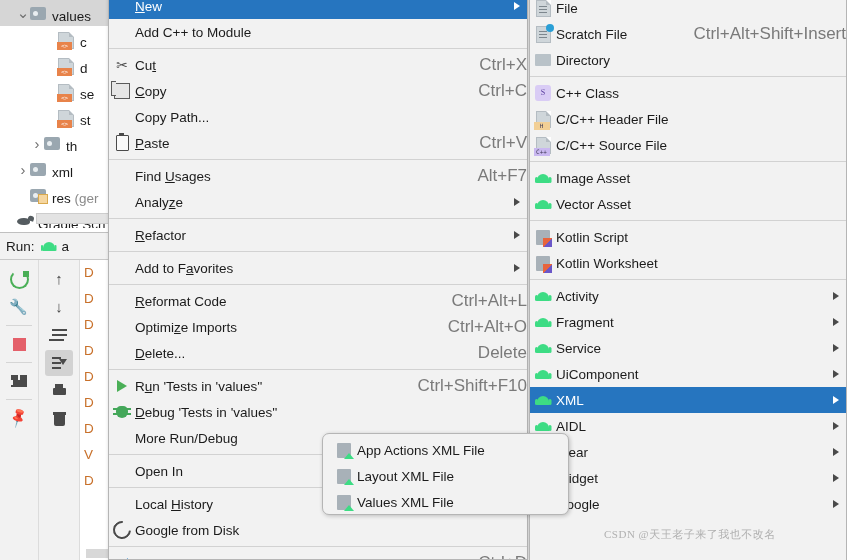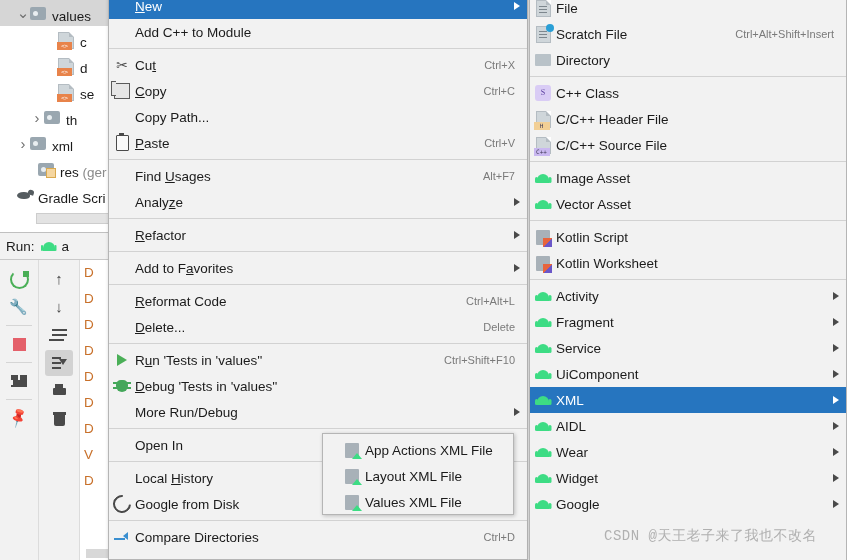--- a/index.html
+++ b/index.html
@@ -72,36 +72,36 @@
     box-sizing:border-box;overflow:hidden;
   }
   .mrow{
     height:26px;display:flex;align-items:center;white-space:nowrap;
     font-size:13.5px;color:#1b1b1b;position:relative;box-sizing:border-box;
   }
   .mrow.sel{background:#2675bf;color:#ffffff;}
   .micon{flex:0 0 26px;width:26px;height:26px;display:flex;align-items:center;justify-content:center;}
   .mlabel{flex:1;overflow:hidden;}
   .mlabel u{text-decoration:underline;}
-  .mkey{color:#7a7a7a;font-size:11px;padding-right:12px;text-align:center;}
+  .mkey{color:#7a7a7a;font-size:17px;padding-right:0;text-align:center;}
   .marrow{position:absolute;right:7px;top:50%;transform:translateY(-50%);
     width:0;height:0;border-style:solid;border-width:4.5px 0 4.5px 6px;
     border-color:transparent transparent transparent #4a4a4a;}
   .mrow.sel .marrow{border-left-color:#ffffff;}
   .msep{height:1px;background:#d2d2d2;margin:3px 0;}
 
   
   #context-menu{left:108px;top:-8px;width:420px;height:568px;padding-top:0;}
   #context-menu .mlabel{padding-left:0;}
 
   
   #new-submenu{left:529px;top:-6px;width:318px;height:572px;}
 
   
-  #xml-submenu{left:322px;top:433px;width:192px;height:82px;padding:3px 16px;}
+  #xml-submenu{left:322px;top:433px;width:247px;height:82px;padding:3px 8px;border-radius:7px;}
 
   
   .ic{display:block;position:relative;}
   .ic-scissors{width:15px;height:15px;color:#4a4a4a;font-size:14px;line-height:15px;text-align:center;}
   .ic-copy{width:14px;height:14px;border:1.6px solid #5a5a5a;background:#e6e6e6;position:relative;}
   .ic-copy::before{content:"";position:absolute;left:-4px;top:-3px;width:4px;height:13px;border:1.6px solid #5a5a5a;border-right:none;background:#e6e6e6;}
   .ic-paste{width:11px;height:14px;border:1.8px solid #4a4a4a;border-radius:1px;position:relative;background:#fafafa;}
   .ic-paste::before{content:"";position:absolute;left:2px;top:-3px;width:5px;height:3px;background:#4a4a4a;}
   .ic-run{width:0;height:0;border-style:solid;border-width:6px 0 6px 10px;border-color:transparent transparent transparent #4aaf57;}
   .ic-debug{width:12px;height:12px;border-radius:40% 40% 50% 50%;background:#44a75a;position:relative;}
@@ -161,22 +161,22 @@
   .ri-print{width:15px;height:14px;position:relative;}
   .ri-print::before{content:"";position:absolute;left:1px;top:4px;width:13px;height:7px;background:#4a4a4a;border-radius:1px;}
   .ri-print::after{content:"";position:absolute;left:3.5px;top:0;width:8px;height:4px;background:#4a4a4a;}
   .ri-trash{width:13px;height:14px;position:relative;}
   .ri-trash::before{content:"";position:absolute;left:1px;top:3px;width:11px;height:11px;background:#4a4a4a;border-radius:0 0 2px 2px;}
   .ri-trash::after{content:"";position:absolute;left:0;top:0;width:13px;height:2.5px;background:#4a4a4a;}
 
   
   #watermark{
     position:absolute;left:604px;top:527px;
-    font-size:14px;color:#b0b0b0;white-space:nowrap;
-    font-family:Liberation Mono, monospace;pointer-events:none;letter-spacing:.5px;
+    font-size:11px;color:#b0b0b0;white-space:nowrap;
+    font-family:Liberation Serif, serif;pointer-events:none;letter-spacing:.5px;
   }
 </style>
 </head>
 <body>
 
 <div class="app">
 
   <div id="project-tree">
       <div class="tree-row sel" style="padding-left: 16px;">
         <span class="arrow" style="font-size: 15px; line-height: 8px;">⌄</span>
@@ -199,35 +199,42 @@
         </span>
         <span class="lbl">d</span>
       </div>
       <div class="tree-row" style="padding-left: 44px;">
         <span class="arrow none">&nbsp;</span>
         <span class="ticon">
           <i class="ic-xml" style="font-style:normal"></i>
         </span>
         <span class="lbl">se</span>
       </div>
+      <div class="tree-row" style="padding-left: 44px;">
+        <span class="arrow none">&nbsp;</span>
+        <span class="ticon">
+          <i class="ic-xml" style="font-style:normal"></i>
+        </span>
+        <span class="lbl">st</span>
+      </div>
       <div class="tree-row" style="padding-left: 30px;">
         <span class="arrow" style="font-size: 15px;">›</span>
         <span class="ticon">
           <i class="ic-folder" style="font-style:normal"></i>
         </span>
         <span class="lbl">th</span>
       </div>
       <div class="tree-row" style="padding-left: 16px;">
         <span class="arrow" style="font-size: 15px;">›</span>
         <span class="ticon">
           <i class="ic-folder" style="font-style:normal"></i>
         </span>
         <span class="lbl">xml</span>
       </div>
-      <div class="tree-row" style="padding-left: 24px;">
+      <div class="tree-row" style="padding-left: 16px;">
         <span class="arrow none">&nbsp;</span>
         <span class="ticon">
           <i class="ic-folder gen" style="font-style:normal"></i>
         </span>
         <span class="lbl">res <span class="dim">(ger</span></span>
       </div>
       <div class="tree-row" style="padding-left: 2px;">
         <span class="arrow none">&nbsp;</span>
         <span class="ticon">
           <i class="ic-gradle" style="font-style:normal"></i>
@@ -362,20 +369,25 @@
         <span class="marrow"></span>
       </div>
       <div class="msep"></div>
       <div class="mrow">
         <span class="micon"></span>
         <span class="mlabel"><u>R</u>eformat Code</span>
         <span class="mkey">Ctrl+Alt+L</span>
       </div>
       <div class="mrow">
         <span class="micon"></span>
+        <span class="mlabel">Optimi<u>z</u>e Imports</span>
+        <span class="mkey">Ctrl+Alt+O</span>
+      </div>
+      <div class="mrow">
+        <span class="micon"></span>
         <span class="mlabel"><u>D</u>elete...</span>
         <span class="mkey">Delete</span>
       </div>
       <div class="msep"></div>
       <div class="mrow">
         <span class="micon">
           <span class="ic ic-run"></span>
         </span>
         <span class="mlabel">R<u>u</u>n 'Tests in 'values''</span>
         <span class="mkey">Ctrl+Shift+F10</span>

